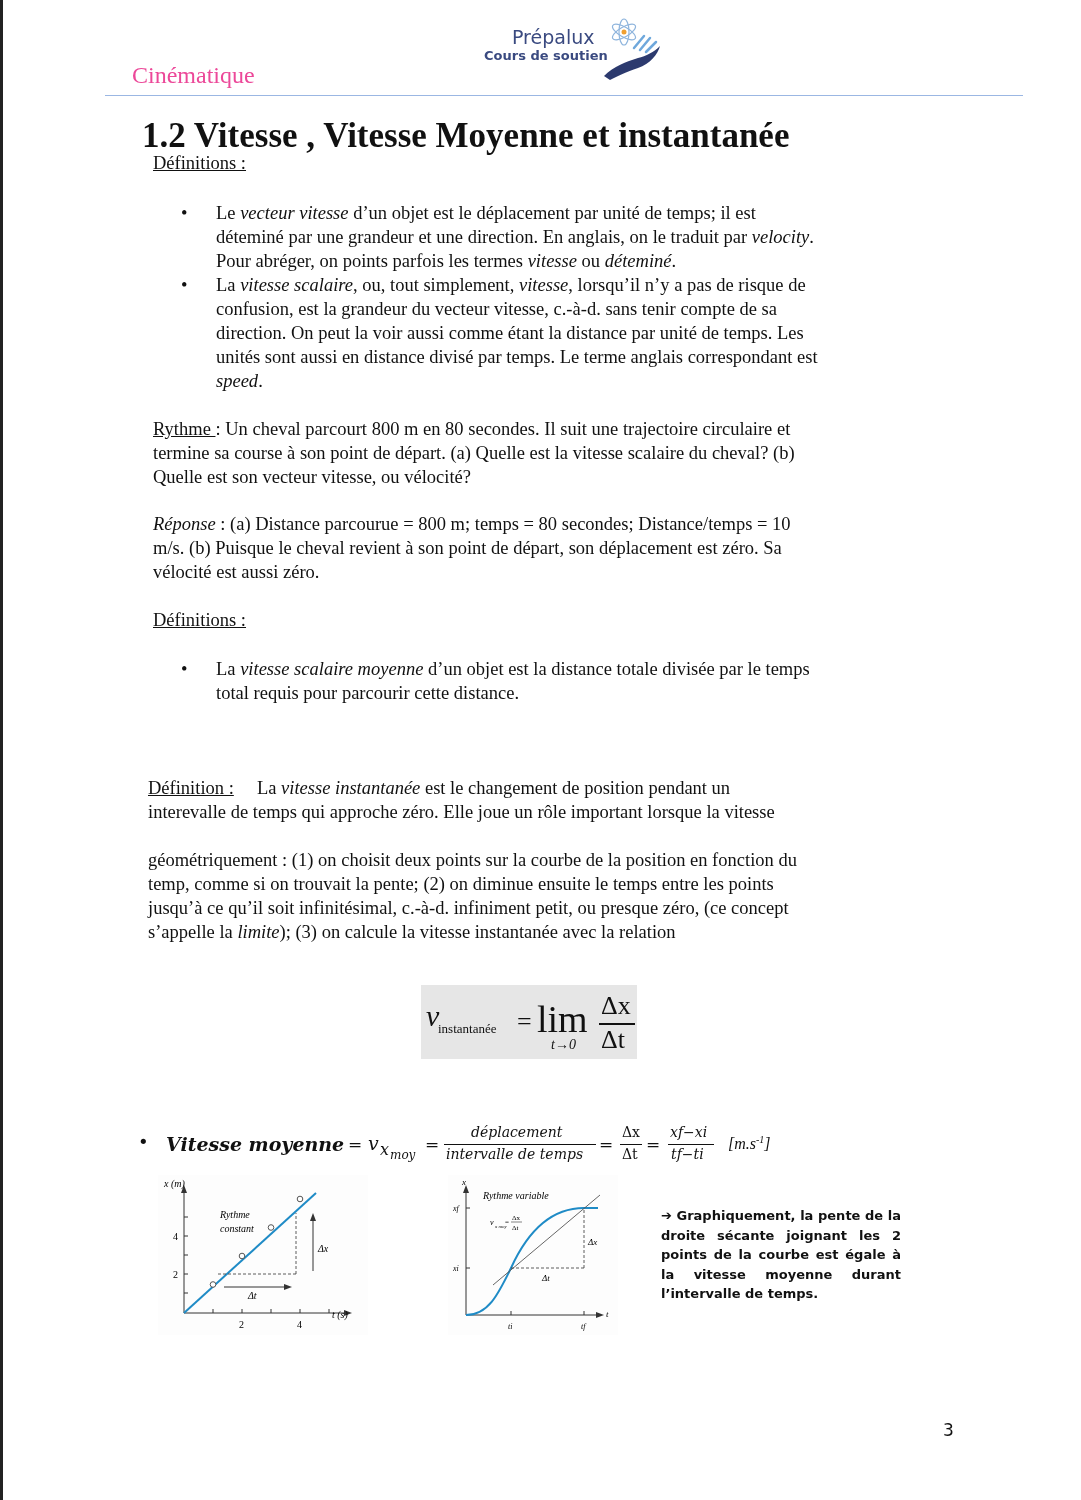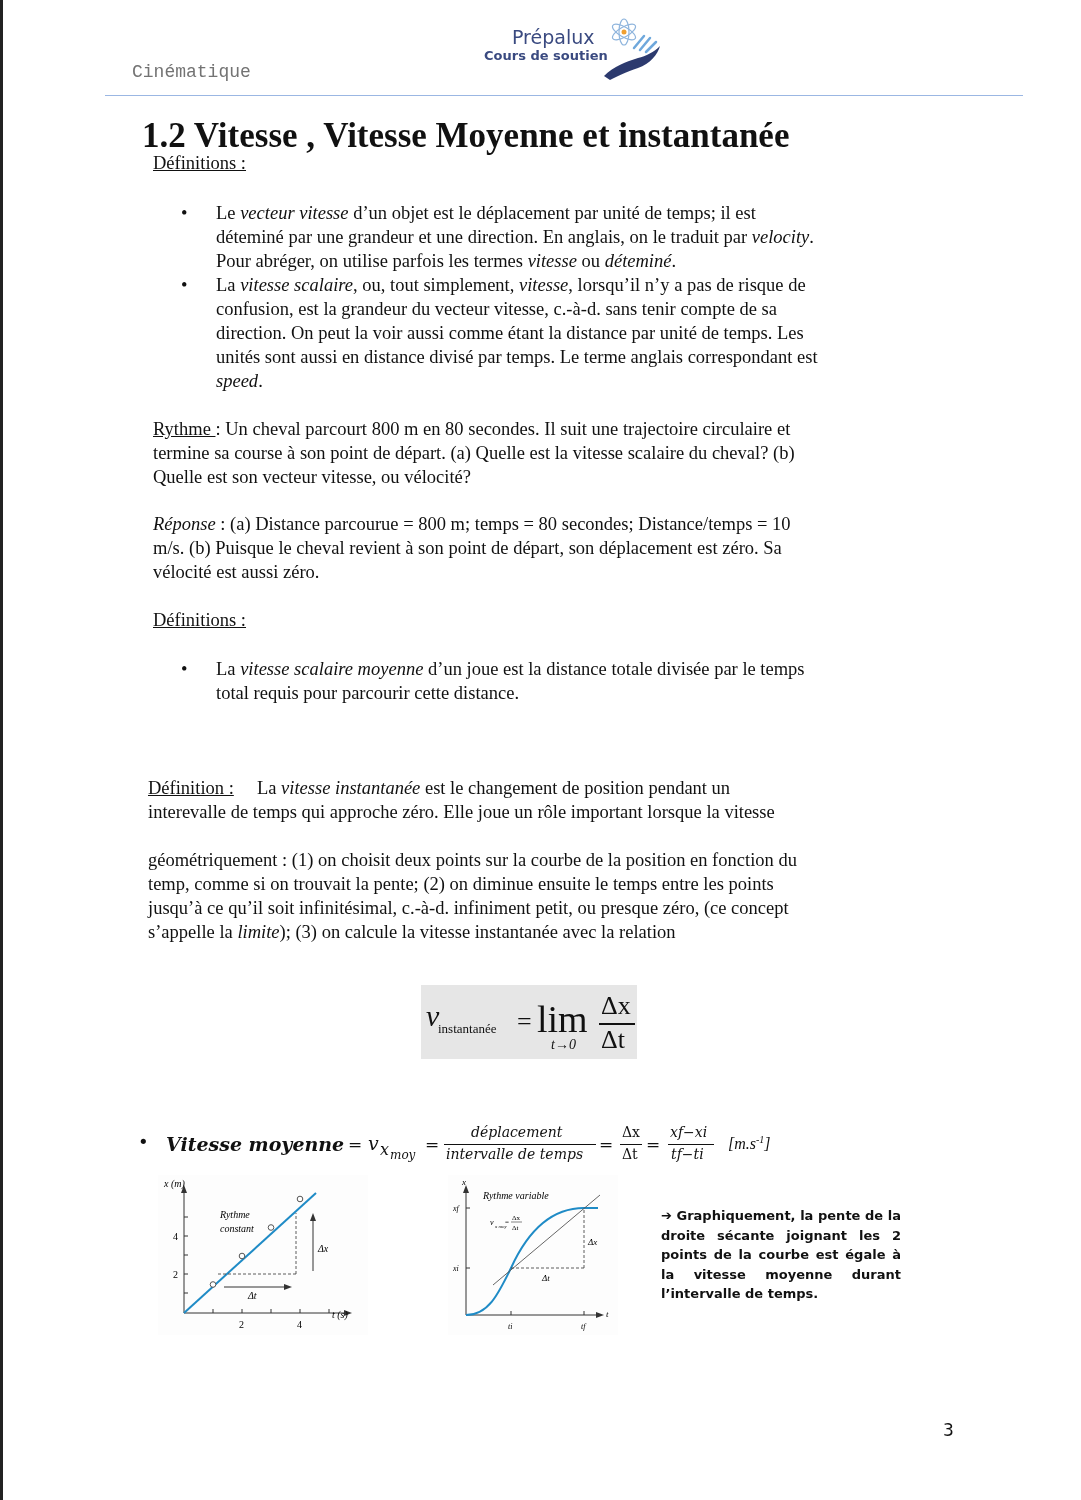--- a/index.html
+++ b/index.html
@@ -1,19 +1,19 @@
 <!DOCTYPE html>
 <html><head>
 <meta charset="utf-8">
 <style>
   html,body{margin:0;padding:0;}
   body{width:1081px;height:1500px;position:relative;background:#fff;overflow:hidden;
        font-family:"Liberation Serif","DejaVu Serif",serif;color:#111;}
   .leftbar{position:absolute;left:0;top:0;width:3px;height:1500px;background:#222;}
-  .hdr-title{position:absolute;left:132px;top:62px;font-family:Liberation Mono, monospace;font-size:18px;color:#737373;}
+  .hdr-title{position:absolute;left:132px;top:62px;font-family:Liberation Serif, serif;font-size:24px;color:#ec4899;}
   .logo{position:absolute;left:480px;top:14px;width:190px;height:70px;}
   .logo .brand{position:absolute;left:32px;top:12px;font-family:"DejaVu Sans",sans-serif;font-size:19px;color:#3a4a80;}
   .logo .sub{position:absolute;left:4px;top:34px;font-family:"DejaVu Sans",sans-serif;font-size:13px;color:#3a4a80;font-weight:bold;}
   .logo svg{position:absolute;left:124px;top:0;}
   .hdr-line{position:absolute;left:105px;top:95px;width:918px;height:1px;background:#9bb7e3;}
   h1{position:absolute;left:134px;top:108px;margin:8px;font-size:35px;font-weight:bold;font-family:"Liberation Serif",serif;}
   .u{text-decoration:underline;}
   .p{position:absolute;font-size:18.5px;line-height:24px;}
   .bul{position:absolute;font-size:18.5px;line-height:24px;}
   .bul .dot{position:absolute;left:-35px;top:0;}
@@ -59,21 +59,21 @@
 <div class="hdr-line"></div>
 
 <h1>1.2 Vitesse , Vitesse Moyenne et instantanée</h1>
 
 <div class="p u" style="left:153px;top:151px;">Définitions :</div>
 
 <div class="bul" style="left:216px;top:201px;width:690px;">
   <span class="dot">•</span>
   <span>Le </span><i>vecteur vitesse</i><span> d’un objet est le déplacement par unité de temps; il est</span><br>
   <span>déteminé par une grandeur et une direction. En anglais, on le traduit par </span><i>velocity</i><span>.</span><br>
-  <span>Pour abréger, on utilise parfois les termes </span><i>vitesse</i><span> ou </span><i>déteminé</i><span>.</span>
+  <span>Pour abréger, on points parfois les termes </span><i>vitesse</i><span> ou </span><i>déteminé</i><span>.</span>
 </div>
 
 <div class="bul" style="left:216px;top:273px;width:690px;">
   <span class="dot">•</span>
   <span>La </span><i>vitesse scalaire</i><span>, ou, tout simplement, </span><i>vitesse</i><span>, lorsqu’il n’y a pas de risque de</span><br>
   <span>confusion, est la grandeur du vecteur vitesse, c.-à-d. sans tenir compte de sa</span><br>
   <span>direction. On peut la voir aussi comme étant la distance par unité de temps. Les</span><br>
   <span>unités sont aussi en distance divisé par temps. Le terme anglais correspondant est</span><br>
   <i>speed</i><span>.</span>
 </div>
@@ -86,21 +86,21 @@
 
 <div class="p" style="left:153px;top:512px;width:740px;">
   <i>Réponse</i><span> : (a) Distance parcourue = 800 m; temps = 80 secondes; Distance/temps = 10</span><br>
   <span>m/s. (b) Puisque le cheval revient à son point de départ, son déplacement est zéro. Sa</span><br>
   <span>vélocité est aussi zéro.</span>
 </div>
 
 <div class="p u" style="left:153px;top:608px;">Définitions :</div>
 <div class="bul" style="left:216px;top:657px;width:690px;">
   <span class="dot">•</span>
-  <span>La </span><i>vitesse scalaire moyenne</i><span> d’un joue est la distance totale divisée par le temps</span><br>
+  <span>La </span><i>vitesse scalaire moyenne</i><span> d’un objet est la distance totale divisée par le temps</span><br>
   <span>total requis pour parcourir cette distance.</span>
 </div>
 
 <div class="p" style="left:148px;top:776px;width:760px;">
   <span class="u">Définition :</span>&nbsp;&nbsp;&nbsp;&nbsp;
   <span>La </span><i>vitesse instantanée</i><span> est le changement de position pendant un</span><br>
   <span>interevalle de temps qui approche zéro. Elle joue un rôle important lorsque la vitesse</span><br>
   <br>
   <span>géométriquement : (1) on choisit deux points sur la courbe de la position en fonction du</span><br>
   <span>temp, comme si on trouvait la pente; (2) on diminue ensuite le temps entre les points</span><br>

